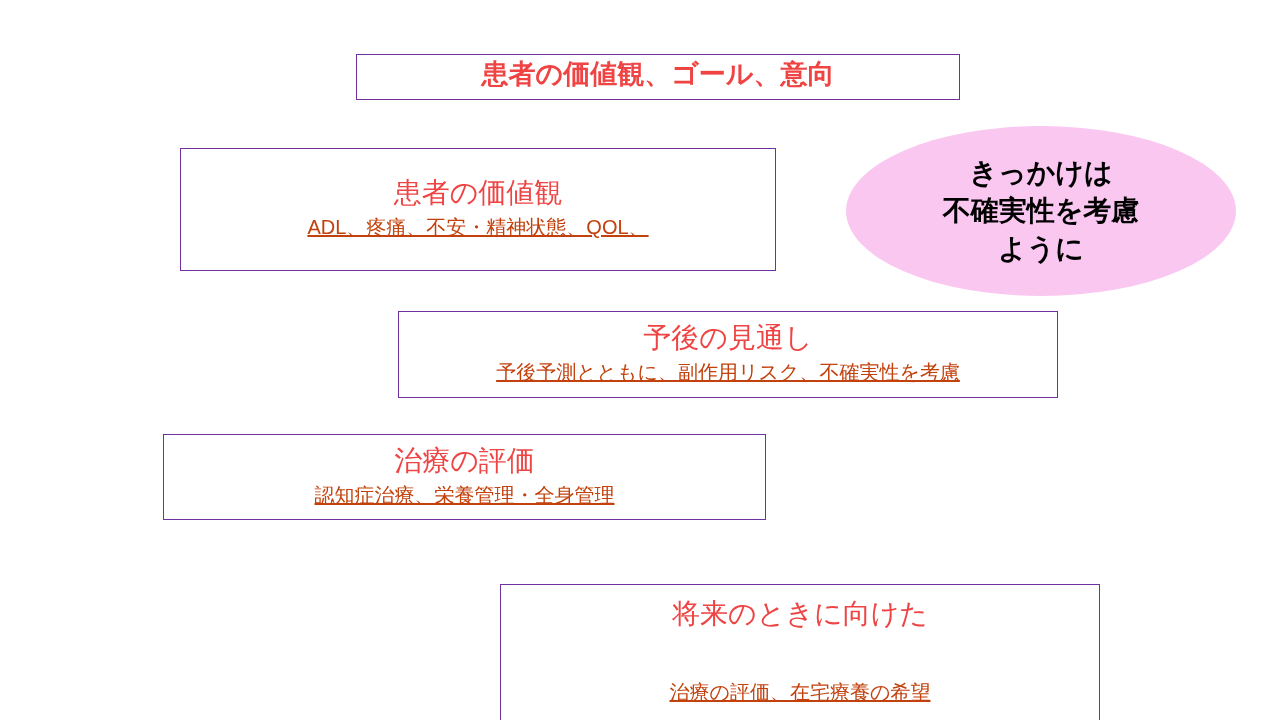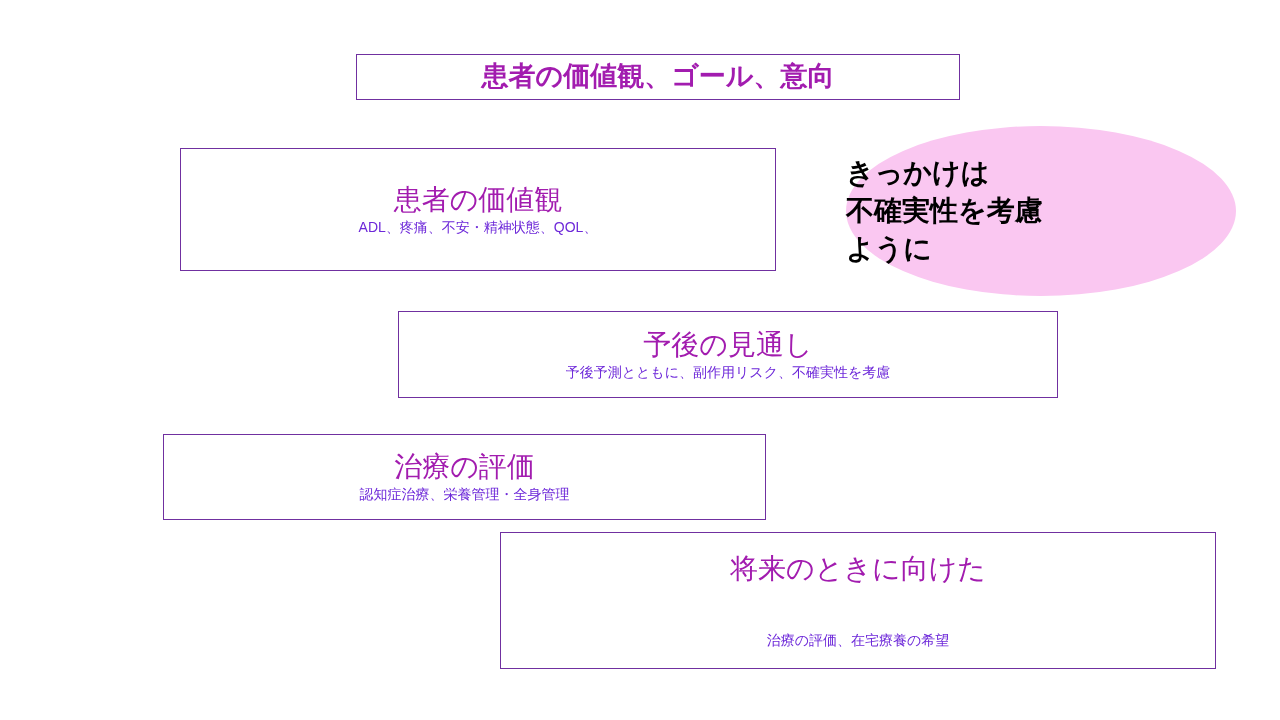--- a/index.html
+++ b/index.html
@@ -22,54 +22,56 @@
     display: flex;
     flex-direction: column;
     justify-content: center;
     align-items: center;
     text-align: center;
     padding: 4px 8px;
   }
   .box-title {
     font-size: 28px;
     line-height: 1.25;
-    color: #a21caf;
+    color: #ef4444;
+    font-family: Liberation Mono, monospace;
   }
   .box-sub {
-    font-size: 14px;
+    font-size: 20px;
     line-height: 1.5;
-    color: #6d28d9;
+    color: #c2410c;
+    text-decoration: underline;
   }
   .header-box .box-title {
     font-weight: bold;
     font-size: 27px;
   }
   .ellipse {
     position: absolute;
     border-radius: 50%;
     background: #fac7f1;
     display: flex;
     flex-direction: column;
     justify-content: center;
-    align-items: flex-start;
+    align-items: center;
     text-align: center;
   }
   .ellipse-line {
     font-weight: bold;
     font-size: 28px;
     line-height: 1.35;
     color: #000000;
   }
   
   .pos-header   { left: 356px; top: 54px;  width: 604px; height: 46px; }
   .pos-clinical { left: 180px; top: 148px; width: 596px; height: 123px; }
   .pos-ellipse  { left: 846px; top: 126px; width: 390px; height: 170px; }
   .pos-prognosis{ left: 398px; top: 311px; width: 660px; height: 87px; }
   .pos-treatment{ left: 163px; top: 434px; width: 603px; height: 86px; }
-  .pos-acp      { left: 500px; top: 532px; width: 716px; height: 137px; gap: 44px; }
+  .pos-acp      { left: 500px; top: 584px; width: 600px; height: 137px; gap: 44px; }
 </style>
 </head>
 <body>
 
 <div class="slide">
 
   <div class="box header-box pos-header">
     <div class="box-title">患者の価値観、ゴール、意向</div>
   </div>
 

